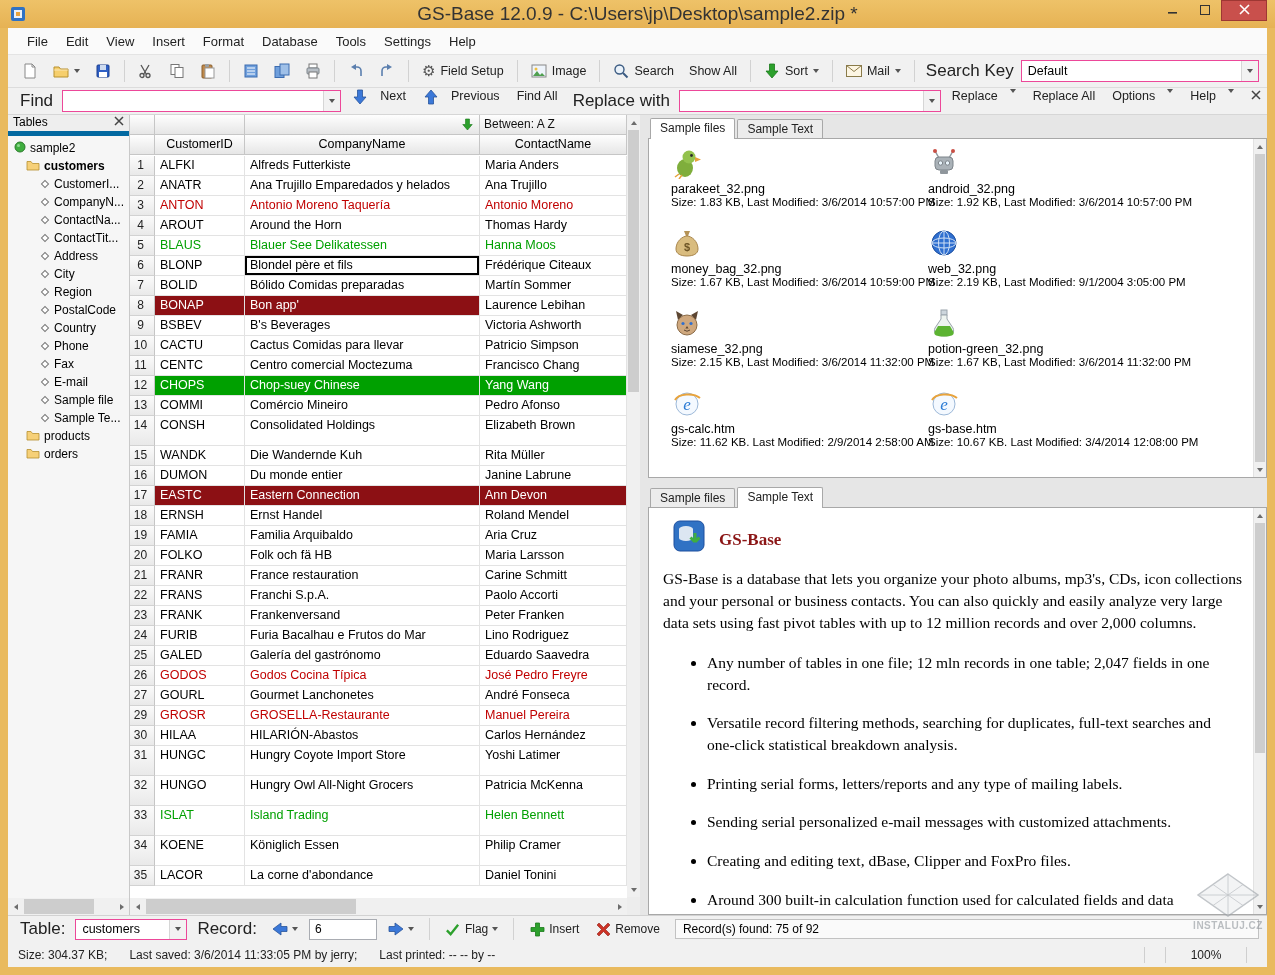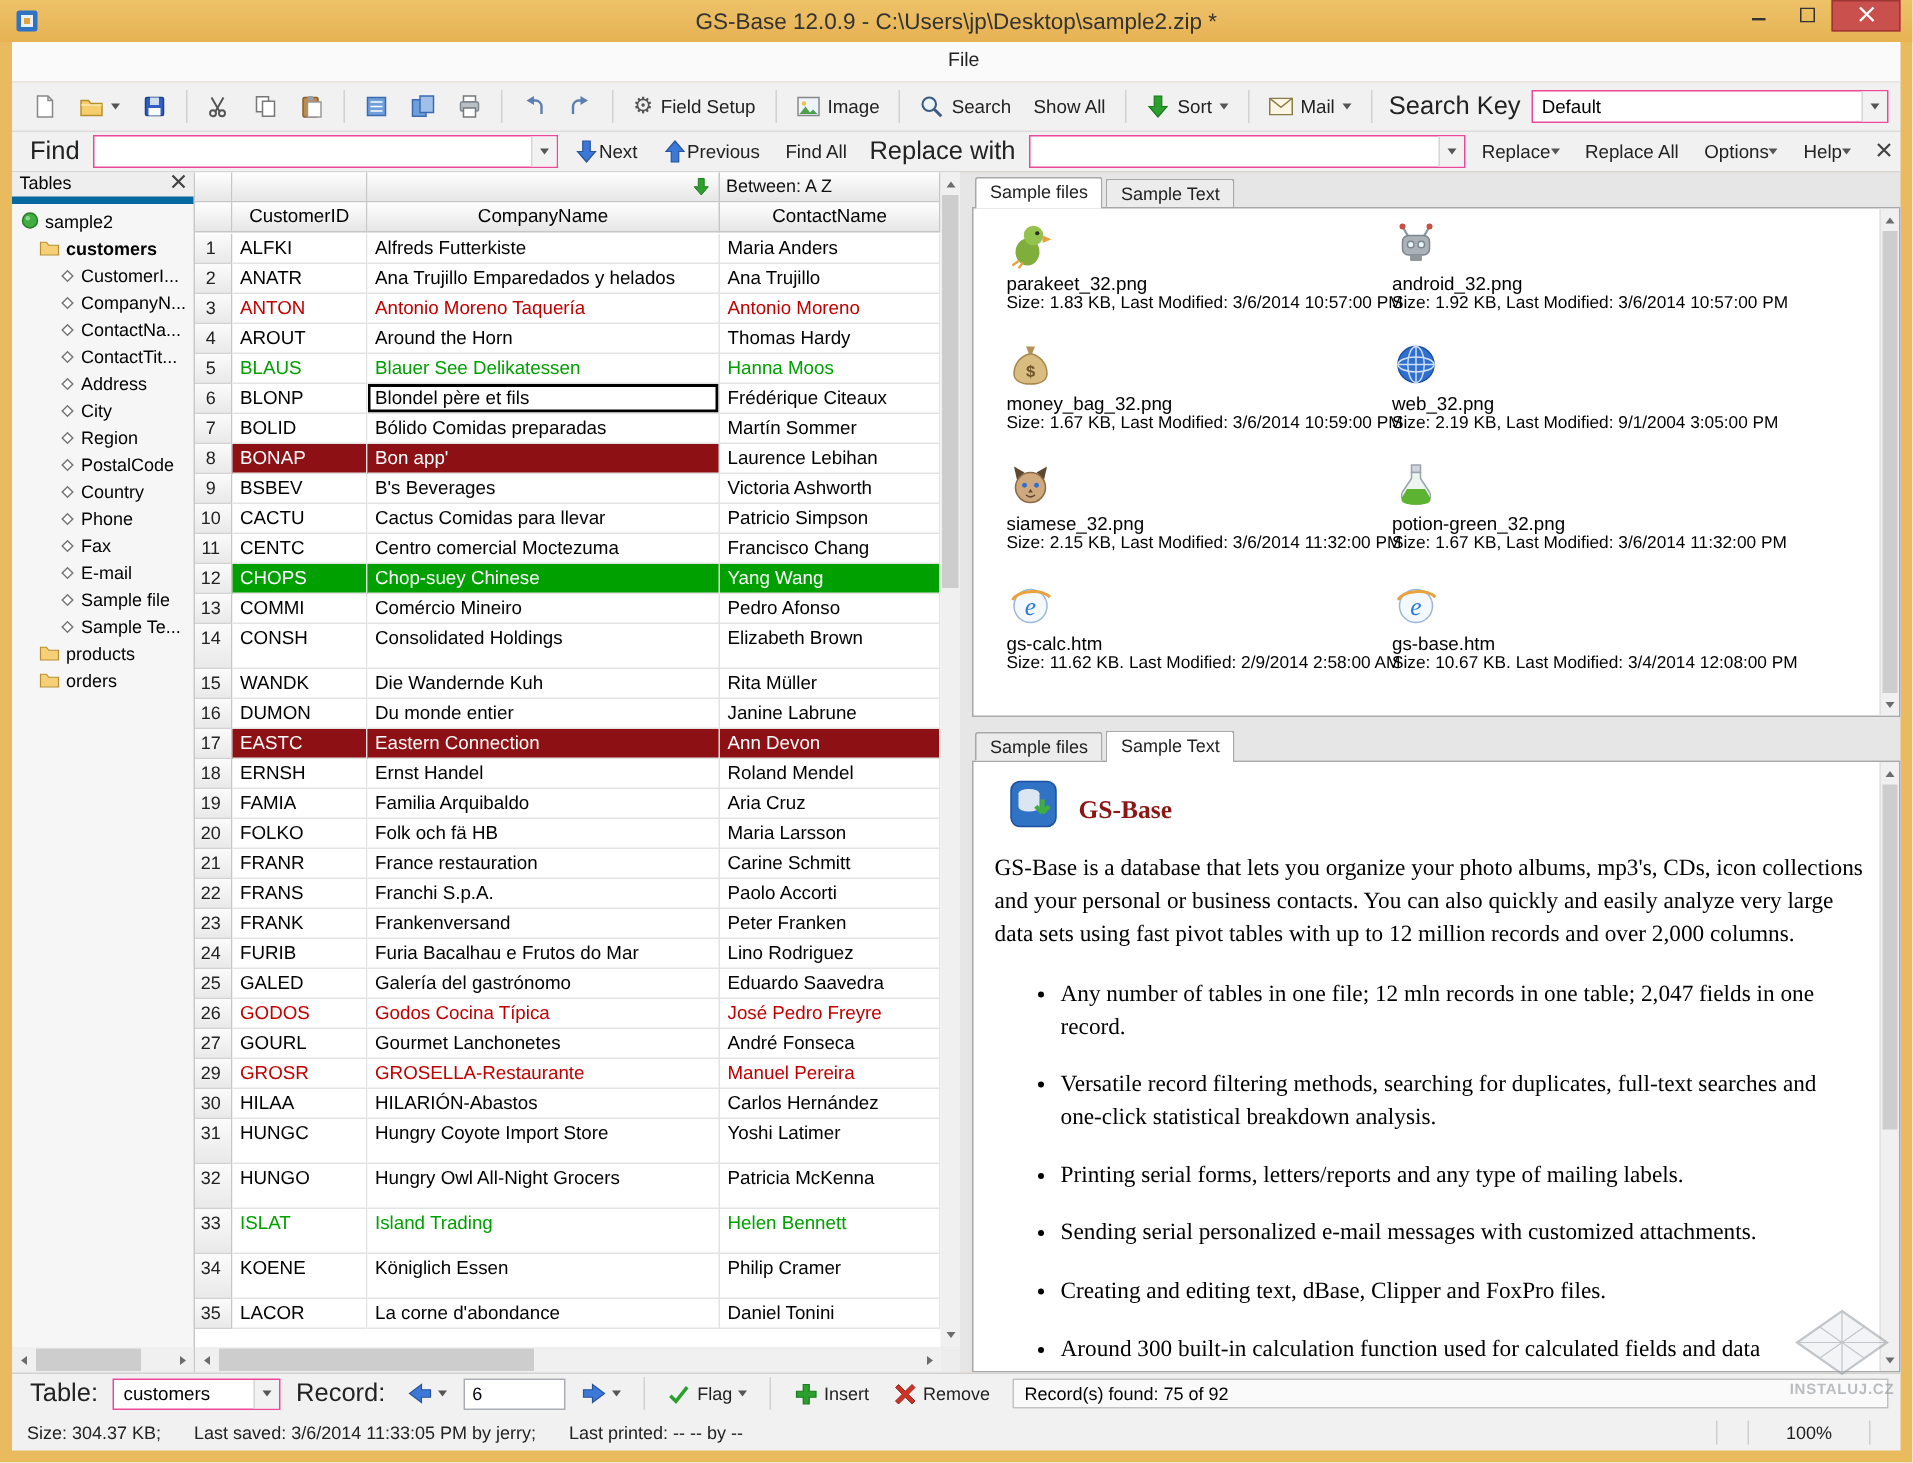--- a/index.html
+++ b/index.html
@@ -3,44 +3,44 @@
 <meta charset="utf-8">
 <style>
   *{box-sizing:border-box;margin:0;padding:0;}
   html,body{width:1275px;height:975px;overflow:hidden;}
   body{font-family:"Liberation Sans",sans-serif;font-size:13px;color:#000;}
   .window{position:relative;width:1275px;height:975px;background:#e9ba5e;}
 
   
   .titlebar{position:absolute;left:0;top:0;width:1275px;height:28px;background:linear-gradient(#eec268,#e6b254);display:flex;align-items:center;padding-left:10px;}
   .app-icon{width:16px;height:16px;margin-right:8px;flex-shrink:0;}
-  .title-text{position:absolute;left:120px;right:120px;text-align:center;font-size:15px;color:#333;white-space:nowrap;overflow:hidden;}
+  .title-text{position:absolute;left:120px;right:120px;text-align:center;font-size:19px;color:#333;white-space:nowrap;overflow:hidden;}
   .caption-buttons{position:absolute;right:8px;top:0;display:flex;height:21px;}
   .cap-btn{width:32px;height:21px;display:flex;align-items:center;justify-content:center;}
   .cap-close{width:46px;background:#c9504c;border:1px solid #9e3733;}
 
   
-  .menubar{position:absolute;left:8px;top:28px;width:1259px;height:27px;background:#fafafa;border-bottom:1px solid #e4e4e4;display:flex;align-items:center;padding-left:10px;flex-direction:column;}
+  .menubar{position:absolute;left:8px;top:28px;width:1259px;height:27px;background:#fafafa;border-bottom:1px solid #e4e4e4;display:flex;align-items:center;padding-left:10px;}
   .menu-item{padding:4px 9px;font-size:13px;color:#222;}
 
   .toolbar{position:absolute;left:8px;top:55px;width:1259px;height:33px;background:#f1f1f1;border-bottom:1px solid #dcdcdc;display:flex;align-items:center;padding-left:8px;gap:3px;}
   .tbtn{height:26px;display:flex;align-items:center;gap:5px;padding:0 5px;border:1px solid transparent;border-radius:2px;white-space:nowrap;font-size:12.5px;color:#222;}
   .ticon{display:inline-flex;align-items:center;justify-content:center;width:16px;height:16px;}
   .gear{font-size:15px;color:#555;line-height:16px;}
   .tsep{width:1px;height:22px;background:#d2d2d2;margin:0 4px;flex-shrink:0;}
   .dd{width:0;height:0;border-left:3.5px solid transparent;border-right:3.5px solid transparent;border-top:4px solid #555;display:inline-block;}
   .label{font-size:17px;color:#222;padding:0 4px;white-space:nowrap;}
 
   .combo{background:#fff;border:1px solid #ec4899;height:22px;display:flex;align-items:center;padding-left:6px;position:relative;font-size:12.5px;}
   .combo-text{flex:1;white-space:nowrap;overflow:hidden;}
   .combo-input{flex:1;border:none;outline:none;height:18px;font-size:12.5px;font-family:"Liberation Sans",sans-serif;background:transparent;min-width:10px;}
   .combo-arrow{width:17px;height:100%;display:flex;align-items:center;justify-content:center;background:#f2f2f2;border-left:1px solid #d6d6d6;flex-shrink:0;}
 
   .findbar{position:absolute;left:8px;top:88px;width:1259px;height:27px;background:#f1f1f1;border-bottom:1px solid #d6d6d6;display:flex;align-items:center;padding-left:8px;gap:5px;}
-  .fbtn{height:24px;display:flex;align-items:center;gap:0;padding:0 6px;font-size:12.5px;white-space:nowrap;color:#222;}
+  .fbtn{height:24px;display:flex;align-items:flex-start;gap:12px;padding:0 6px;font-size:12.5px;white-space:nowrap;color:#222;}
 
   
   .workspace{position:absolute;left:8px;top:115px;width:1259px;height:800px;background:#e6e6e6;}
 
   
   .tables-panel{position:absolute;left:0;top:0;width:122px;height:800px;background:#f6f6f6;border-right:1px solid #c9c9c9;}
   .tp-header{height:21px;display:flex;align-items:flex-start;padding:0 5px;background:#eeeeee;border-bottom:5px solid #0369a1;font-size:12px;}
   .tp-title{flex:1;}
   .tree{position:absolute;left:0;top:21px;right:0;bottom:17px;overflow:hidden;padding-top:3px;}
   .tree-item{display:flex;align-items:center;height:18px;gap:4px;white-space:nowrap;overflow:hidden;font-size:12px;padding-left:6px;}

